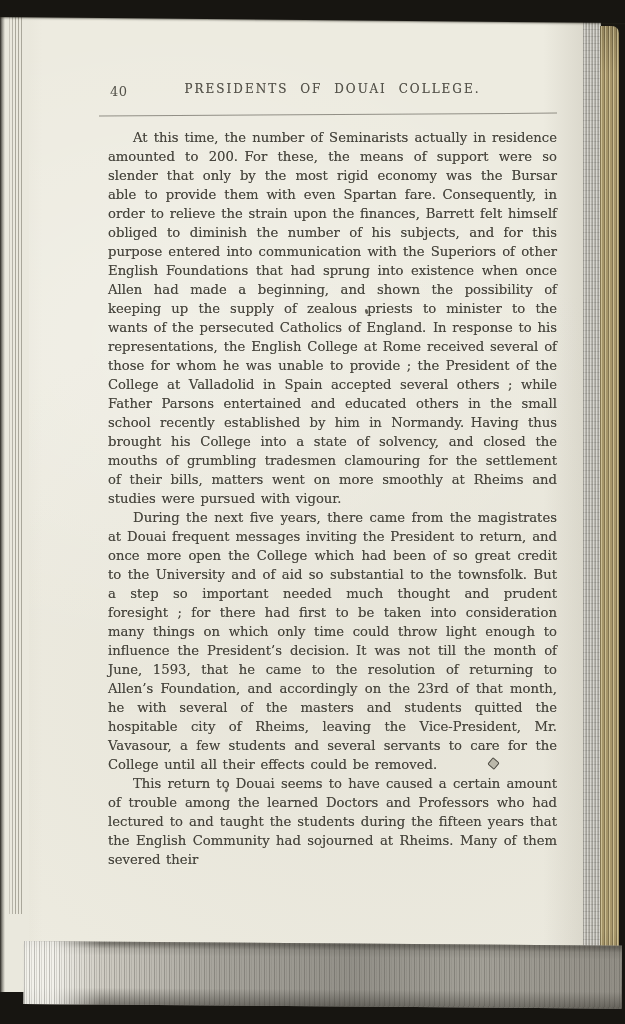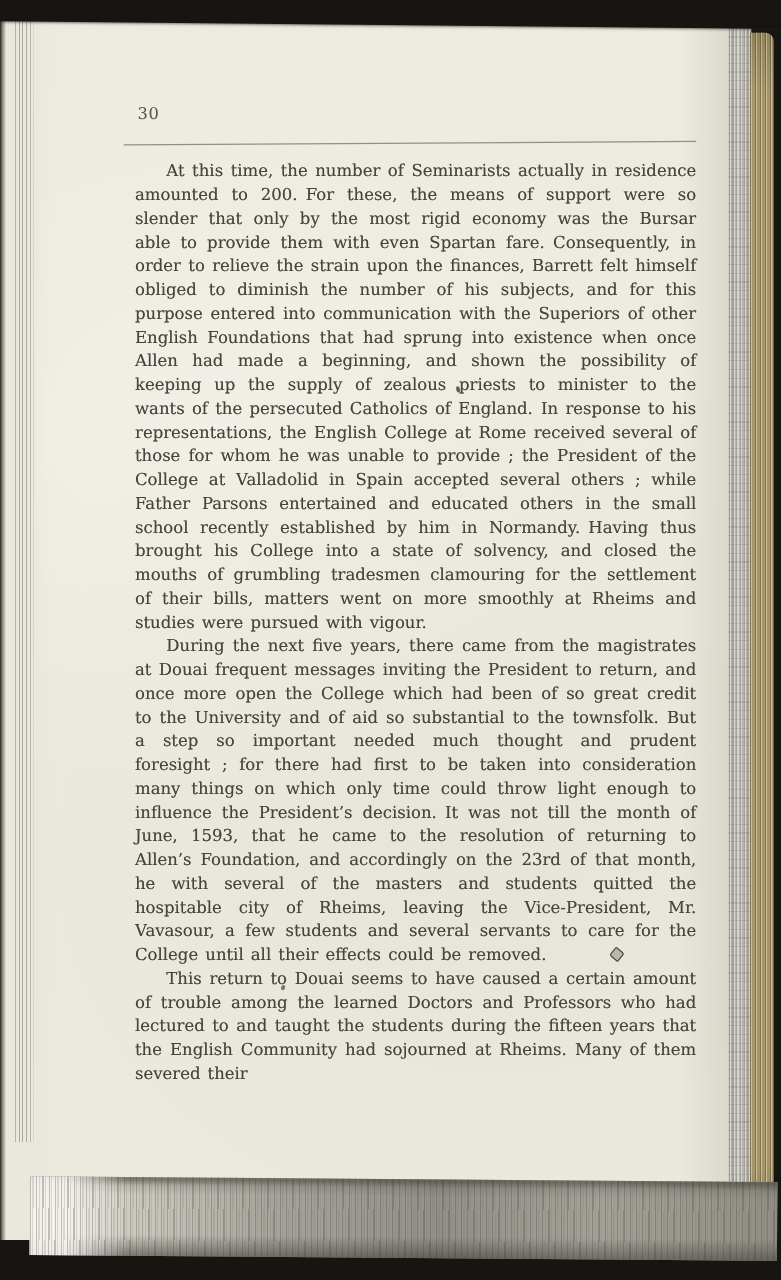--- a/index.html
+++ b/index.html
@@ -168,21 +168,22 @@
   }
 </style>
 </head>
 <body>
 
 <div class="scan-root">
 
   <div class="page">
 
     <div class="header-row">
-      <span class="page-number">30</span>
+      <span class="page-number">40</span>
+      <span class="running-title">PRESIDENTS OF DOUAI COLLEGE.</span>
     </div>
 
     <div class="header-rule"></div>
 
     <div class="body-text">
       <p class="indent">At this time, the number of Seminarists actually in residence amounted to 200. For these, the means of support were so slender that only by the most rigid economy was the Bursar able to provide them with even Spartan fare. Consequently, in order to relieve the strain upon the finances, Barrett felt himself obliged to diminish the number of his subjects, and for this purpose entered into communication with the Superiors of other English Foundations that had sprung into existence when once Allen had made a beginning, and shown the possibility of keeping up the supply of zealous priests to minister to the wants of the persecuted Catholics of England. In response to his representations, the English College at Rome received several of those for whom he was unable to provide&nbsp;; the President of the College at Valladolid in Spain accepted several others&nbsp;; while Father Parsons entertained and educated others in the small school recently established by him in Normandy. Having thus brought his College into a state of solvency, and closed the mouths of grumbling tradesmen clamouring for the settlement of their bills, matters went on more smoothly at Rheims and studies were pursued with vigour.</p>
       <p class="indent">During the next five years, there came from the magistrates at Douai frequent messages inviting the President to return, and once more open the College which had been of so great credit to the University and of aid so substantial to the townsfolk. But a step so important needed much thought and prudent foresight&nbsp;; for there had first to be taken into consideration many things on which only time could throw light enough to influence the President’s decision. It was not till the month of June, 1593, that he came to the resolution of returning to Allen’s Foundation, and accordingly on the 23rd of that month, he with several of the masters and students quitted the hospitable city of Rheims, leaving the Vice-President, Mr. Vavasour, a few students and several servants to care for the College until all their effects could be removed.</p>
       <p class="indent">This return to Douai seems to have caused a certain amount of trouble among the learned Doctors and Professors who had lectured to and taught the students during the fifteen years that the English Community had sojourned at Rheims. Many of them severed their</p>
     </div>
 

